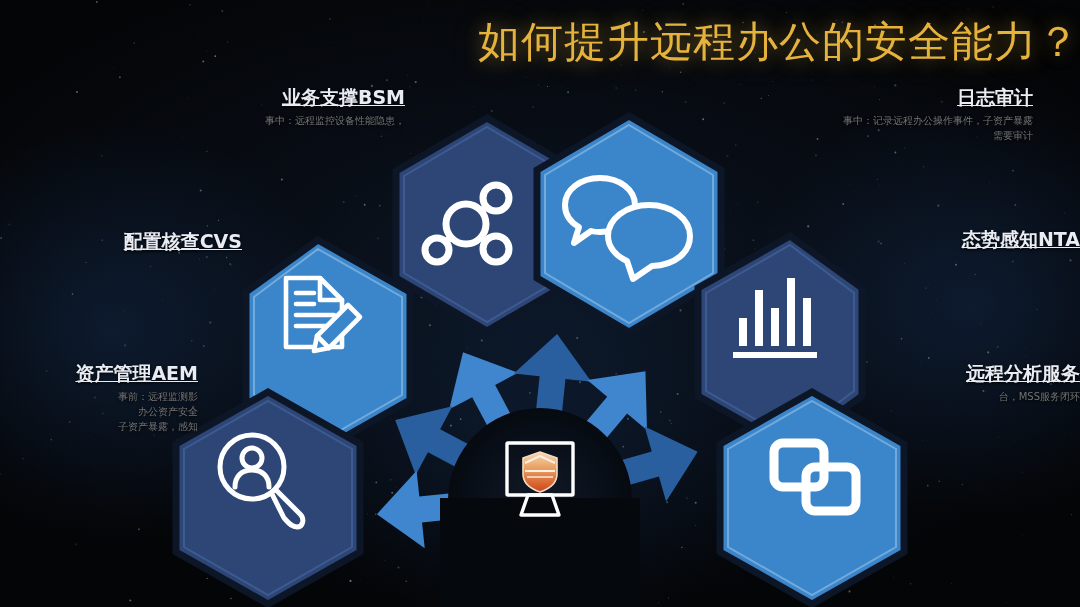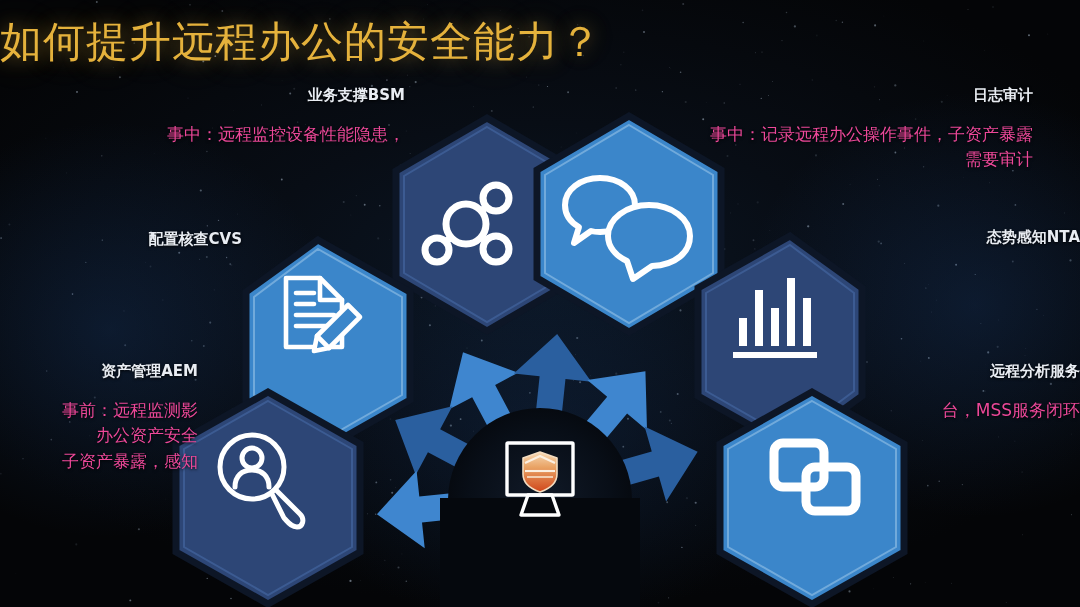--- a/index.html
+++ b/index.html
@@ -31,42 +31,43 @@
   }
   .glow-c {
     position:absolute; left:290px; top:250px; width:500px; height:380px;
     background:radial-gradient(ellipse at center, rgba(24,60,110,.28) 0%, rgba(8,16,32,0) 72%);
     pointer-events:none;
   }
 
   
   #title {
     position:absolute; left:0; top:14px; width:1080px;
-    text-align:left;
+    text-align:right;
     font-size:42px;
     letter-spacing:1px;
     color:#e5b23c;
     text-shadow:0 0 18px rgba(229,178,60,.45), 0 0 40px rgba(229,178,60,.18);
     font-weight:400;
     white-space:nowrap;
   }
 
   
   #art { position:absolute; left:0; top:0; width:1080px; height:607px; }
 
   
   .callout { position:absolute; }
   .callout .hd {
-    font-size:15px; font-weight:700; color:#e9edf3;
+    font-size:19px; font-weight:700; color:#e9edf3;
     line-height:1.25; white-space:nowrap;
     text-shadow:0 1px 3px rgba(0,0,0,.9);
+    text-decoration:underline;
   }
   .callout .bd {
-    font-size:17px; color:#ec4899; line-height:1.5;
-    margin-top:17px; text-shadow:0 1px 3px rgba(0,0,0,.9);
+    font-size:10px; color:#737373; line-height:1.5;
+    margin-top:3px; text-shadow:0 1px 3px rgba(0,0,0,.9);
   }
   .ta-r { text-align:right; }
   .ta-l { text-align:right; }
 
   #c-bsm  { left:105px;  top:86px;  width:300px; }
   #c-log  { left:703px;  top:86px;  width:330px; }
   #c-cvs  { left:2px;    top:230px; width:240px; }
   #c-nta  { left:858px;  top:228px; width:222px; }
   #c-aem  { left:8px;    top:362px; width:190px; }
   #c-rem  { left:880px;  top:362px; width:200px; }

